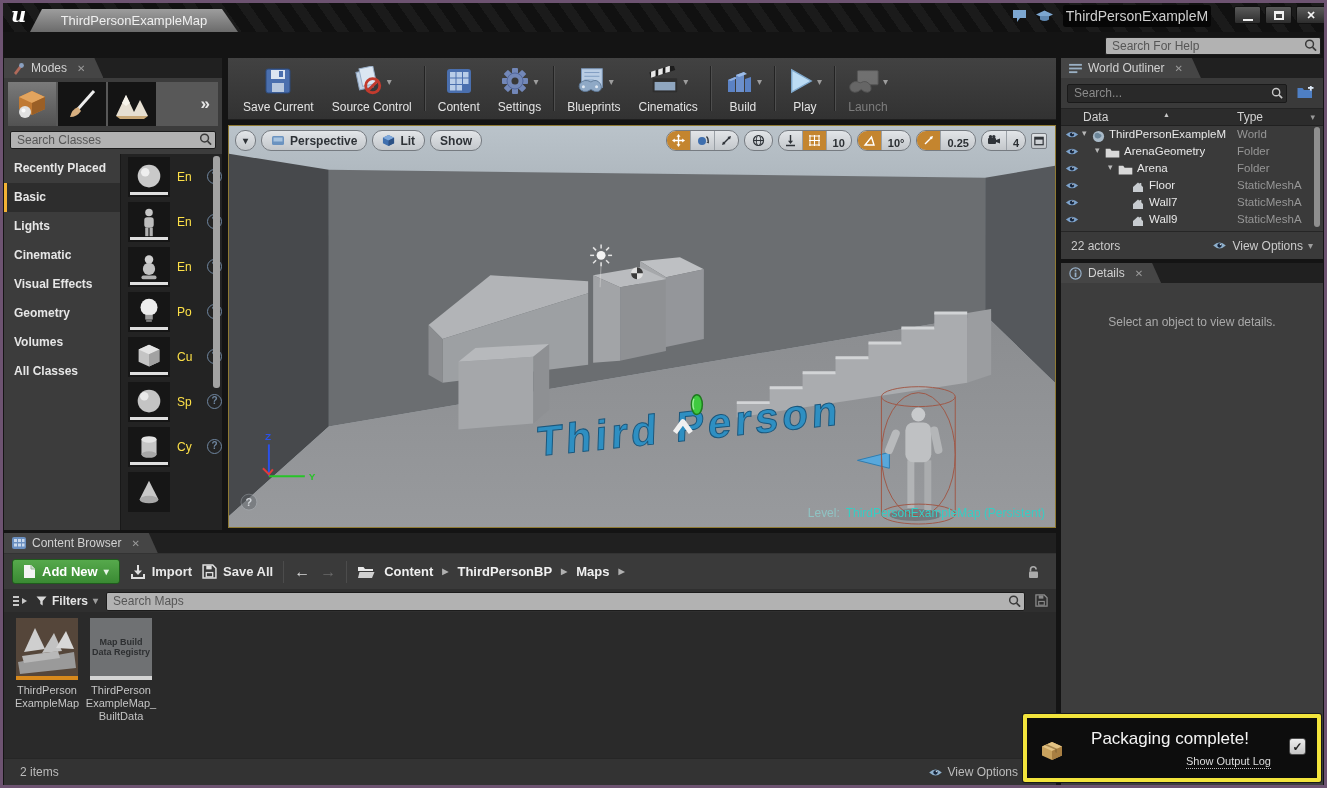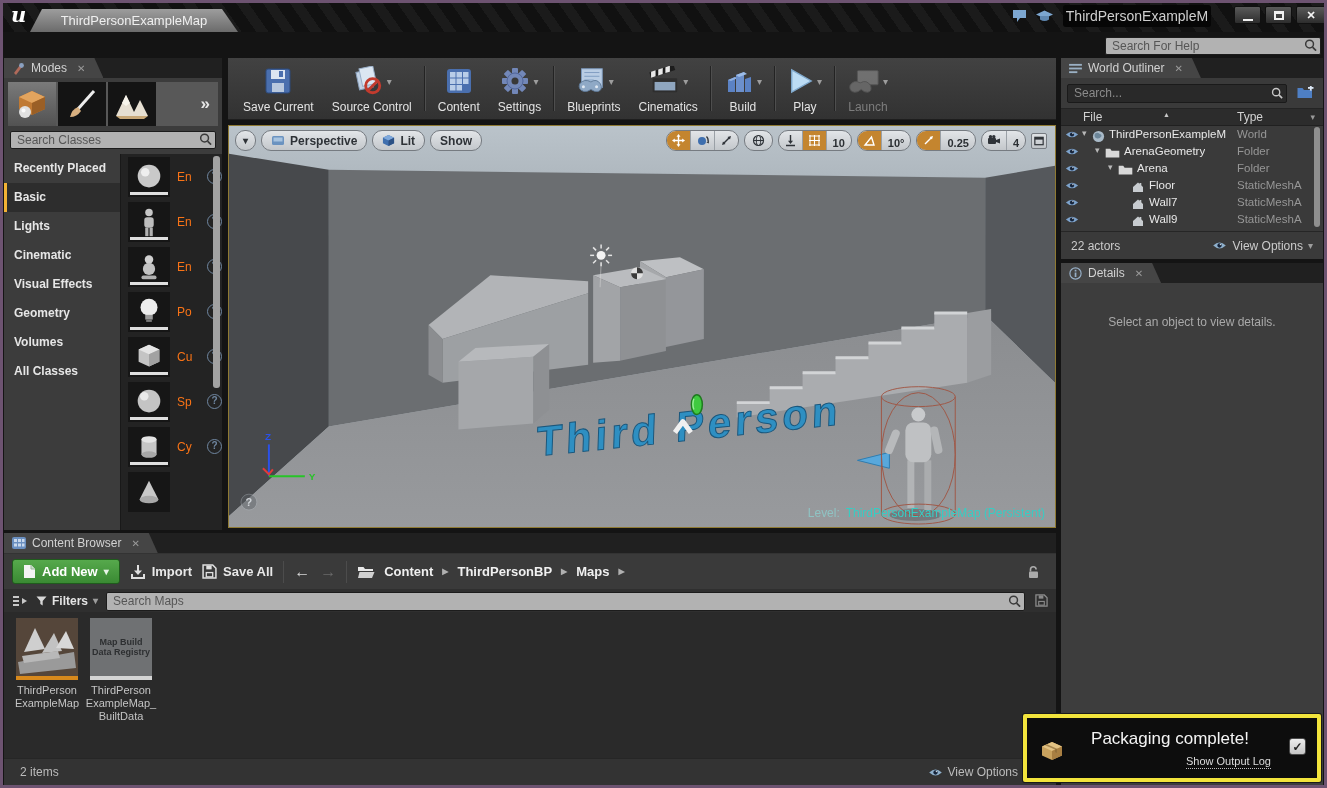--- a/index.html
+++ b/index.html
@@ -43,21 +43,21 @@
 #mode-chevrons{margin-left:auto;margin-right:8px;color:#e8e8e8;font-size:17px;font-weight:bold;}
 #modes-search{left:6px;top:72px;right:6px;height:18px;}
 #modes-body{position:absolute;left:0;top:96px;right:0;bottom:0;}
 #mode-cats{position:absolute;left:0;top:0;width:116px;bottom:0;background:#3c3c3c;}
 .cat-row{height:29px;line-height:29px;padding-left:10px;font-size:12px;font-weight:bold;color:#e6e6e6;}
 .cat-row.sel{background:#2d2d2d;border-left:3px solid #f3b234;padding-left:7px;}
 #mode-items{position:absolute;left:116px;top:0;right:0;bottom:0;background:#232323;border-left:1px solid #191919;overflow:hidden;}
 .place-item{height:45px;display:flex;align-items:center;gap:7px;padding-left:7px;}
 .thumb{width:42px;height:40px;background:#161616;position:relative;display:flex;align-items:center;justify-content:center;flex-shrink:0;}
 .thumb .strip{position:absolute;left:2px;right:2px;bottom:2px;height:3px;background:#dedede;}
-.place-label{font-size:12px;color:#f97316;width:24px;overflow:hidden;white-space:nowrap;}
+.place-label{font-size:12px;color:#fde047;width:24px;overflow:hidden;white-space:nowrap;}
 .help-circle{width:15px;height:15px;border:1.5px solid #6f86a0;border-radius:50%;color:#6f86a0;font-size:10px;font-weight:bold;text-align:center;line-height:12px;flex-shrink:0;}
 #modes-scrollbar{position:absolute;right:2px;top:2px;width:7px;height:232px;background:#a2a2a2;border-radius:3px;}
 
 
 #main-toolbar{position:absolute;left:228px;top:58px;width:828px;height:62px;background:linear-gradient(#424242,#323232);border-bottom:1px solid #1e1e1e;display:flex;align-items:stretch;padding:0 6px;}
 .tb-btn{display:flex;flex-direction:column;align-items:center;justify-content:flex-end;padding:4px 9px 5px;}
 .tb-ic-row{height:36px;display:flex;align-items:center;gap:3px;}
 .tb-label{font-size:12px;color:#e3e3e3;margin-top:1px;white-space:nowrap;}
 .tb-label.dim{color:#7d7d7d;}
 .dd{color:#9d9d9d;font-size:10px;}
@@ -735,21 +735,21 @@
         </svg>
     </div>
     <div id="ol-addfolder">
       <svg width="17" height="13" viewBox="0 0 17 13">
           <path d="M0.5,2 h5 l1.5,2 h8 v8 h-14.5 z" fill="#4e7fc4"></path>
           <rect x="11" y="1" width="5.5" height="1.8" fill="#dce8f6"></rect>
           <rect x="12.9" y="-0.9" width="1.8" height="5.5" fill="#dce8f6"></rect>
         </svg>
     </div>
     <div id="ol-header">
-      <span style="position:absolute;left:22px;top:1px">File</span>
+      <span style="position:absolute;left:22px;top:1px">Data</span>
       <span style="position:absolute;left:102px;top:2px;font-size:7px;color:#c8c8c8">▲</span>
       <span style="position:absolute;left:176px;top:1px">Type</span>
       <span style="position:absolute;right:8px;top:3px;font-size:9px;color:#9a9a9a">▾</span>
     </div>
     <div id="ol-rows">
       <div class="ol-row">
         <svg class="ol-eye" width="14" height="9" style="color:#7da3cc">
             <use href="#i-eye"></use>
           </svg>
         <span class="ol-exp" style="left:21px">▾</span>

